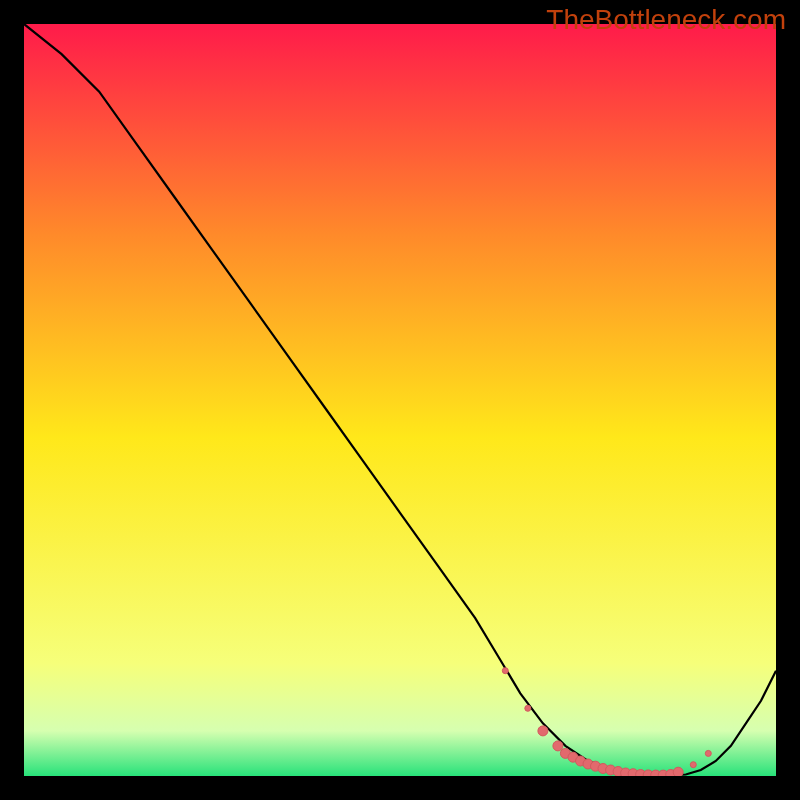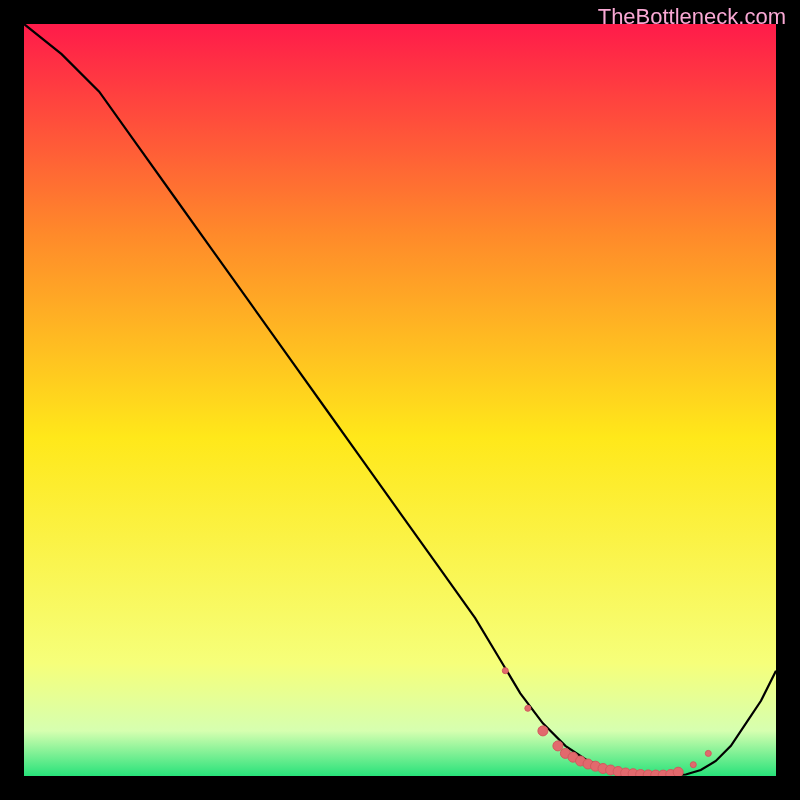--- a/index.html
+++ b/index.html
@@ -14,22 +14,22 @@
   .frame {
     position: relative;
     width: 800px;
     height: 800px;
     background: #000;
   }
   .watermark {
     position: absolute;
     top: 4px;
     right: 14px;
-    color: #f9a8d4;
-    font-size: 22px;
+    color: #c2410c;
+    font-size: 28px;
     font-weight: 500;
     letter-spacing: 0px;
     z-index: 10;
   }
   .plot {
     position: absolute;
     left: 24px;
     top: 24px;
     width: 752px;
     height: 752px;

